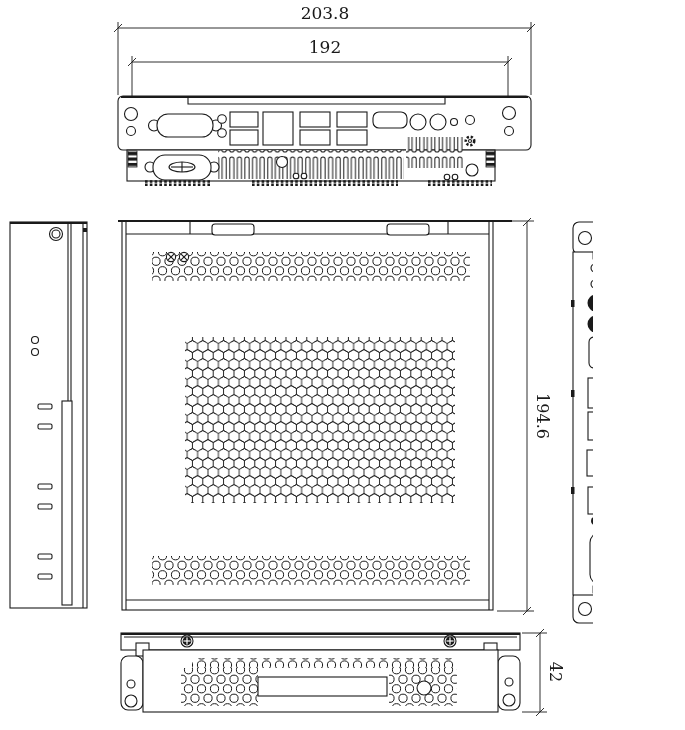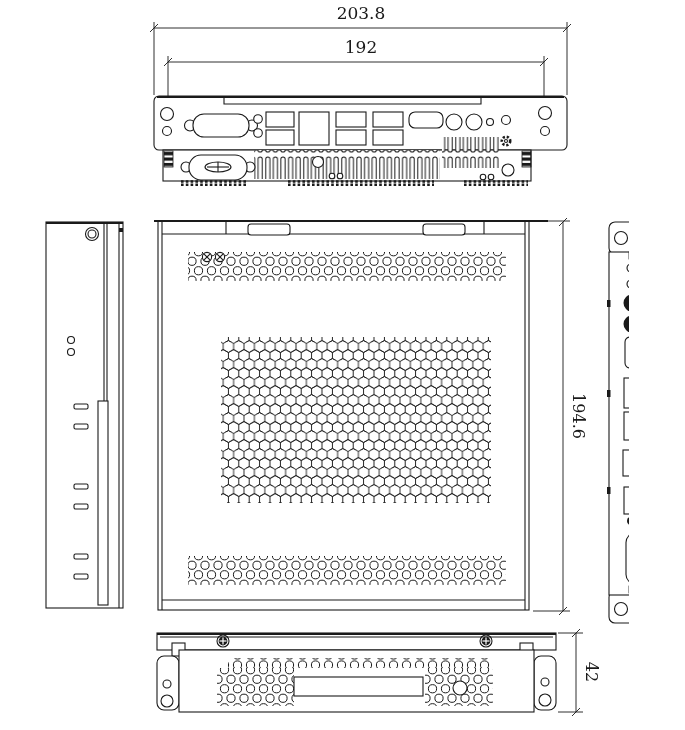--- a/index.html
+++ b/index.html
@@ -1,17 +1,17 @@
 <!DOCTYPE html>
 <html style="--line: #1a1a1a; --fill: #ffffff;"><head>
 <meta charset="utf-8">
 <style>
   :root{ --line:#1a1a1a; --fill:#ffffff; }
   html,body{margin:0;padding:0;background:#fff;}
-  .wrap{width:593px;height:730px;background:var(--fill);position:relative;overflow:hidden;margin-left:36px;}
+  .wrap{width:593px;height:730px;background:var(--fill);position:relative;overflow:hidden;}
   svg{display:block;}
   .s  {stroke:var(--line);fill:none;stroke-width:1.1;}
   .sw {stroke:var(--line);fill:#fff;stroke-width:1.1;}
   .sb {fill:var(--line);stroke:none;}
   .t2 {stroke-width:2.2;}
   .dim{stroke:var(--line);stroke-width:0.9;fill:none;}
   .dimtxt{font-family:"DejaVu Serif",serif;font-size:17px;fill:var(--line);text-anchor:middle;}
   .vtxt{font-size:16px;}
 </style>
 </head>

